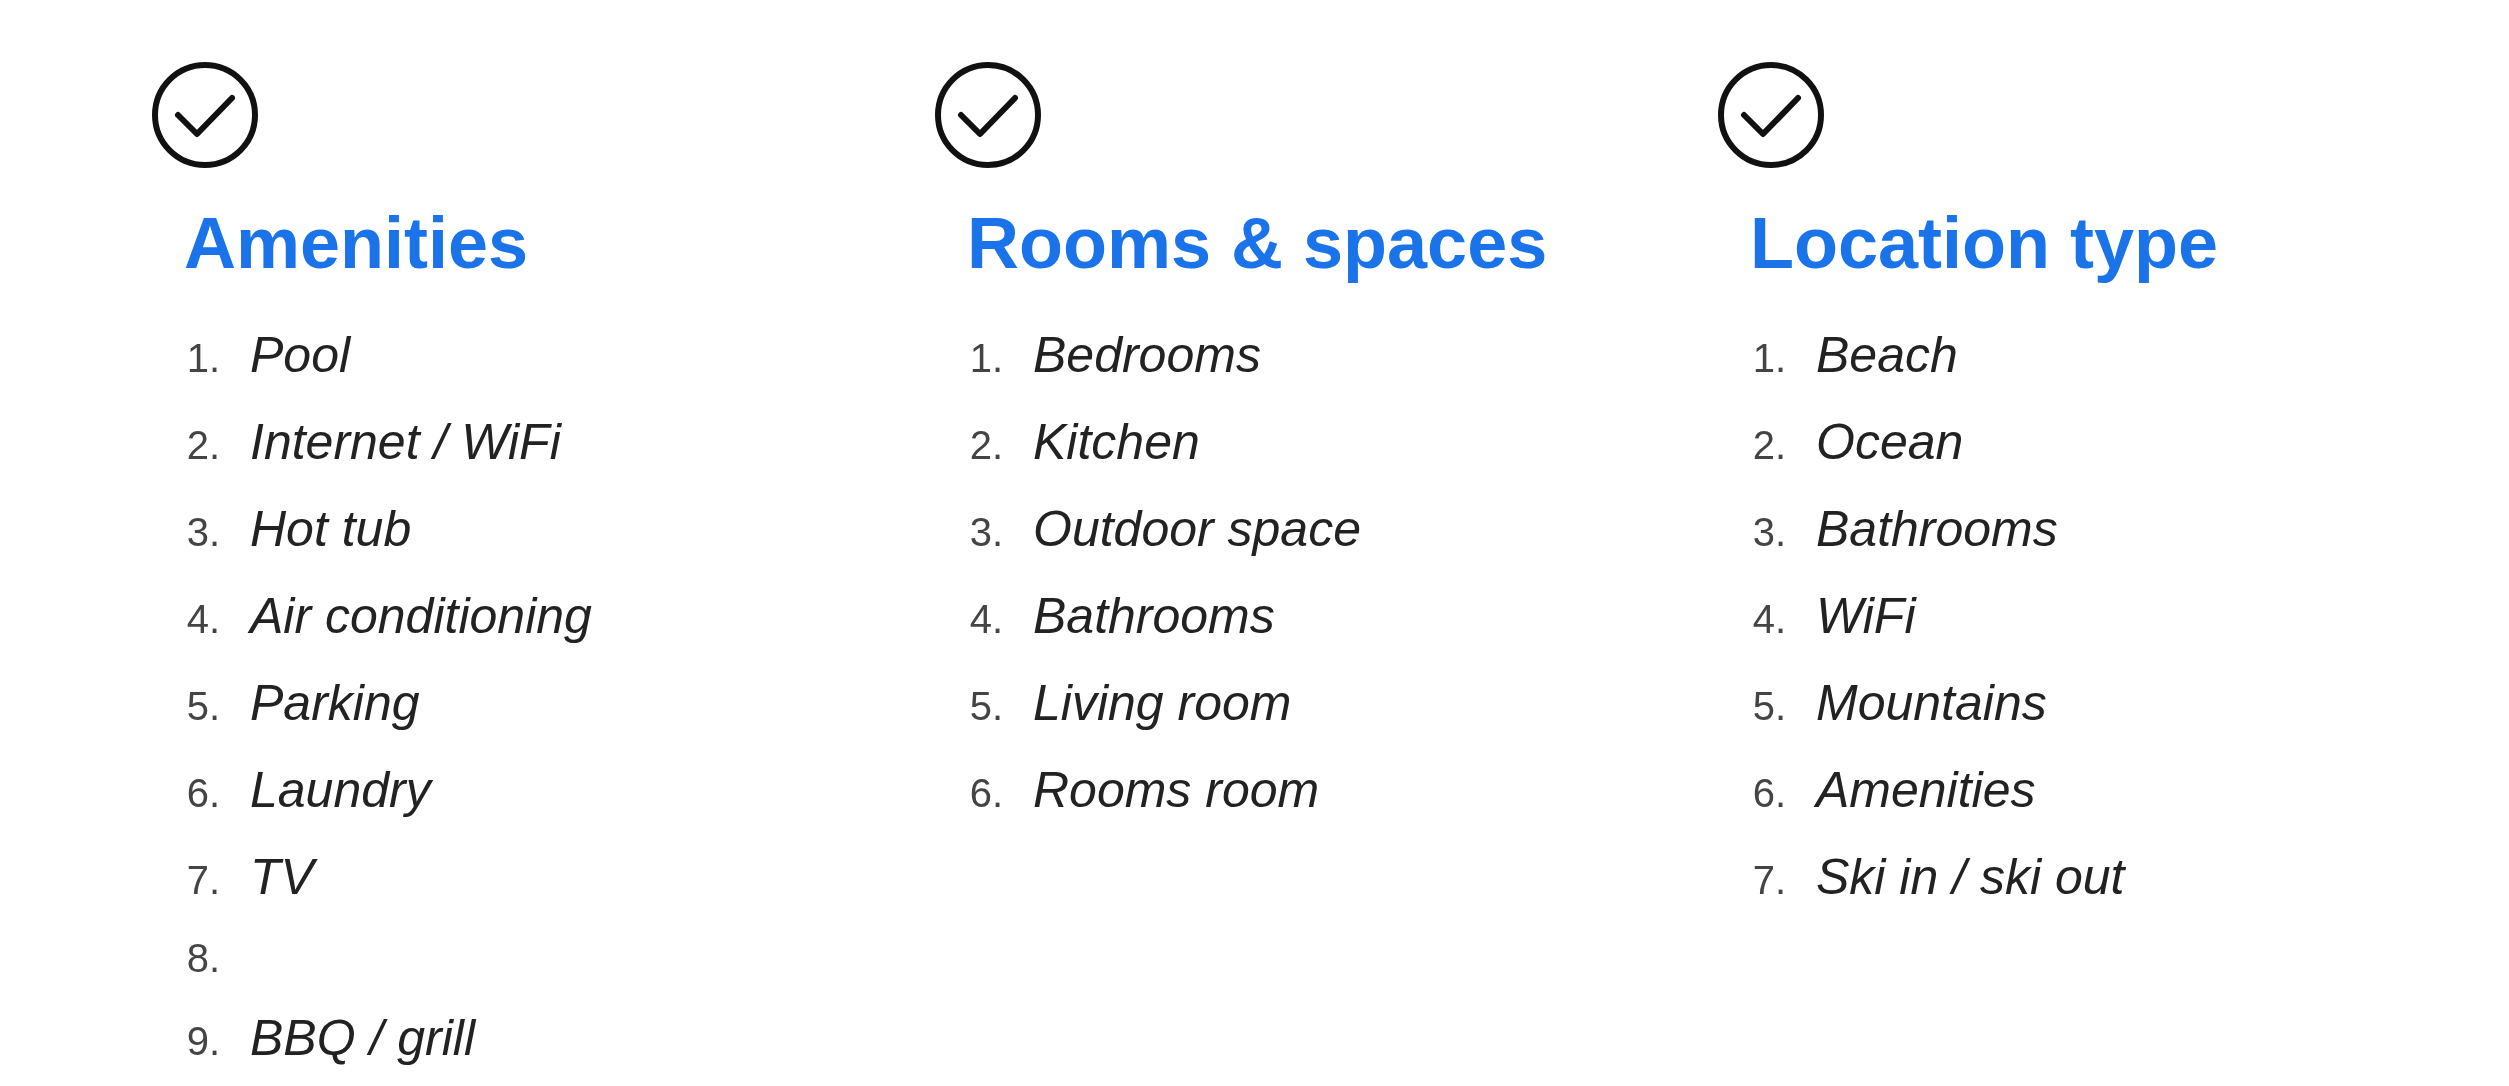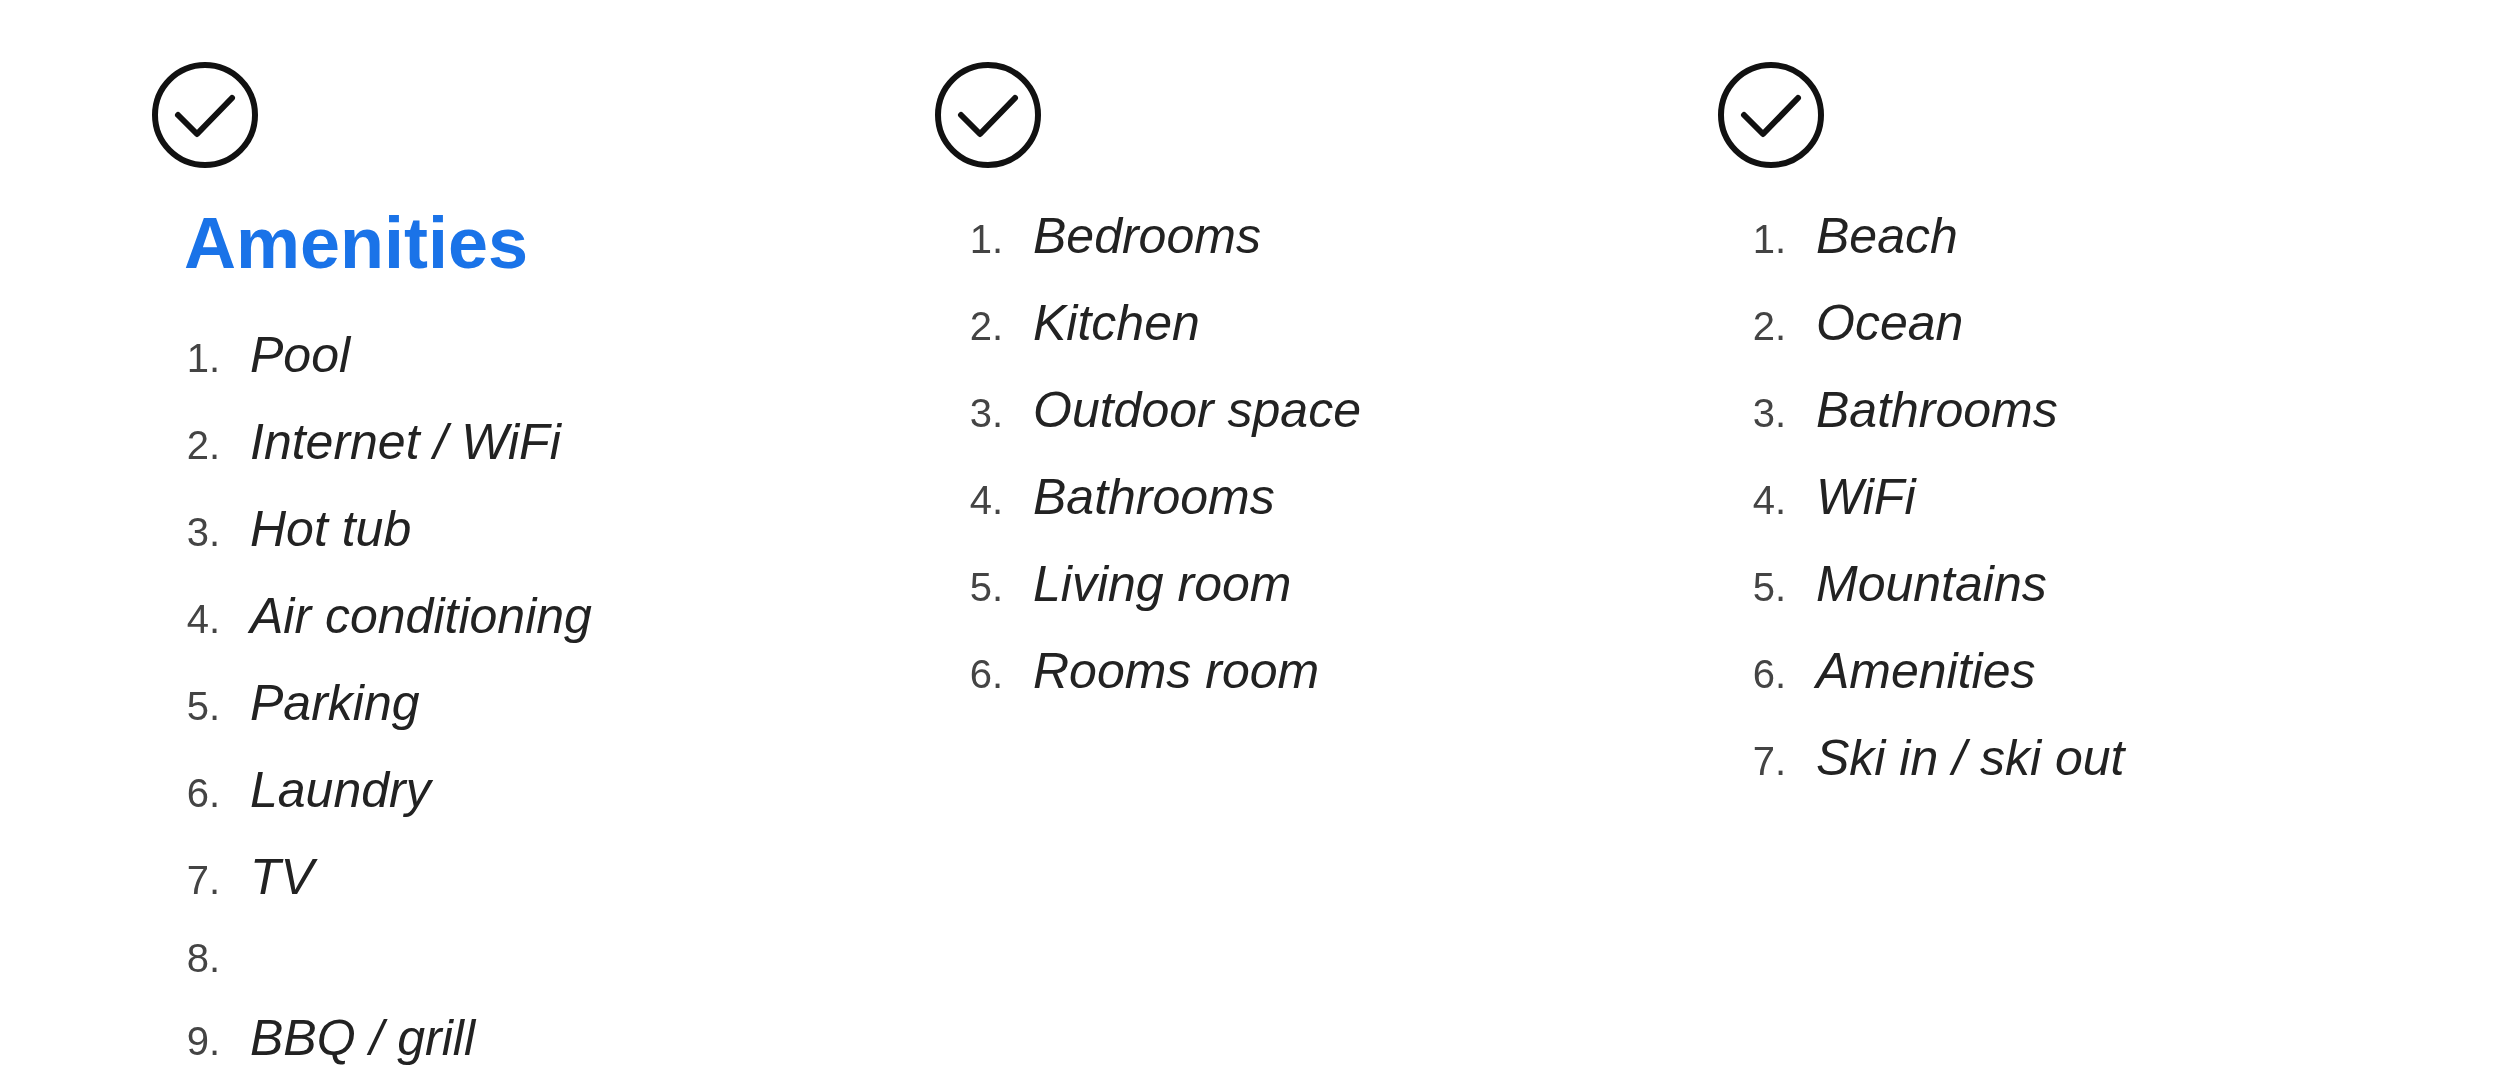--- a/index.html
+++ b/index.html
@@ -132,20 +132,21 @@
       </ol>
   </div>
 
   <div class="column">
     <div class="check-icon-wrapper">
       <svg class="check-circle" viewBox="0 0 110 110" fill="none" xmlns="http://www.w3.org/2000/svg">
         <circle cx="55" cy="55" r="50" stroke="#111111" stroke-width="6" fill="none"></circle>
         <polyline points="28,55 47,74 82,38" stroke="#111111" stroke-width="6" stroke-linecap="round" stroke-linejoin="round" fill="none"></polyline>
       </svg>
     </div>
+    <h2 class="section-title">Rooms &amp; spaces</h2>
     <ol class="item-list">
     <li>
           <span class="item-number">1.</span>
           <span class="item-text">Bedrooms</span>
         </li>
         <li>
           <span class="item-number">2.</span>
           <span class="item-text">Kitchen</span>
         </li>
         <li>
@@ -167,20 +168,21 @@
       </ol>
   </div>
 
   <div class="column">
     <div class="check-icon-wrapper">
       <svg class="check-circle" viewBox="0 0 110 110" fill="none" xmlns="http://www.w3.org/2000/svg">
         <circle cx="55" cy="55" r="50" stroke="#111111" stroke-width="6" fill="none"></circle>
         <polyline points="28,55 47,74 82,38" stroke="#111111" stroke-width="6" stroke-linecap="round" stroke-linejoin="round" fill="none"></polyline>
       </svg>
     </div>
+    <h2 class="section-title">Location type</h2>
     <ol class="item-list">
     <li>
           <span class="item-number">1.</span>
           <span class="item-text">Beach</span>
         </li>
         <li>
           <span class="item-number">2.</span>
           <span class="item-text">Ocean</span>
         </li>
         <li>

